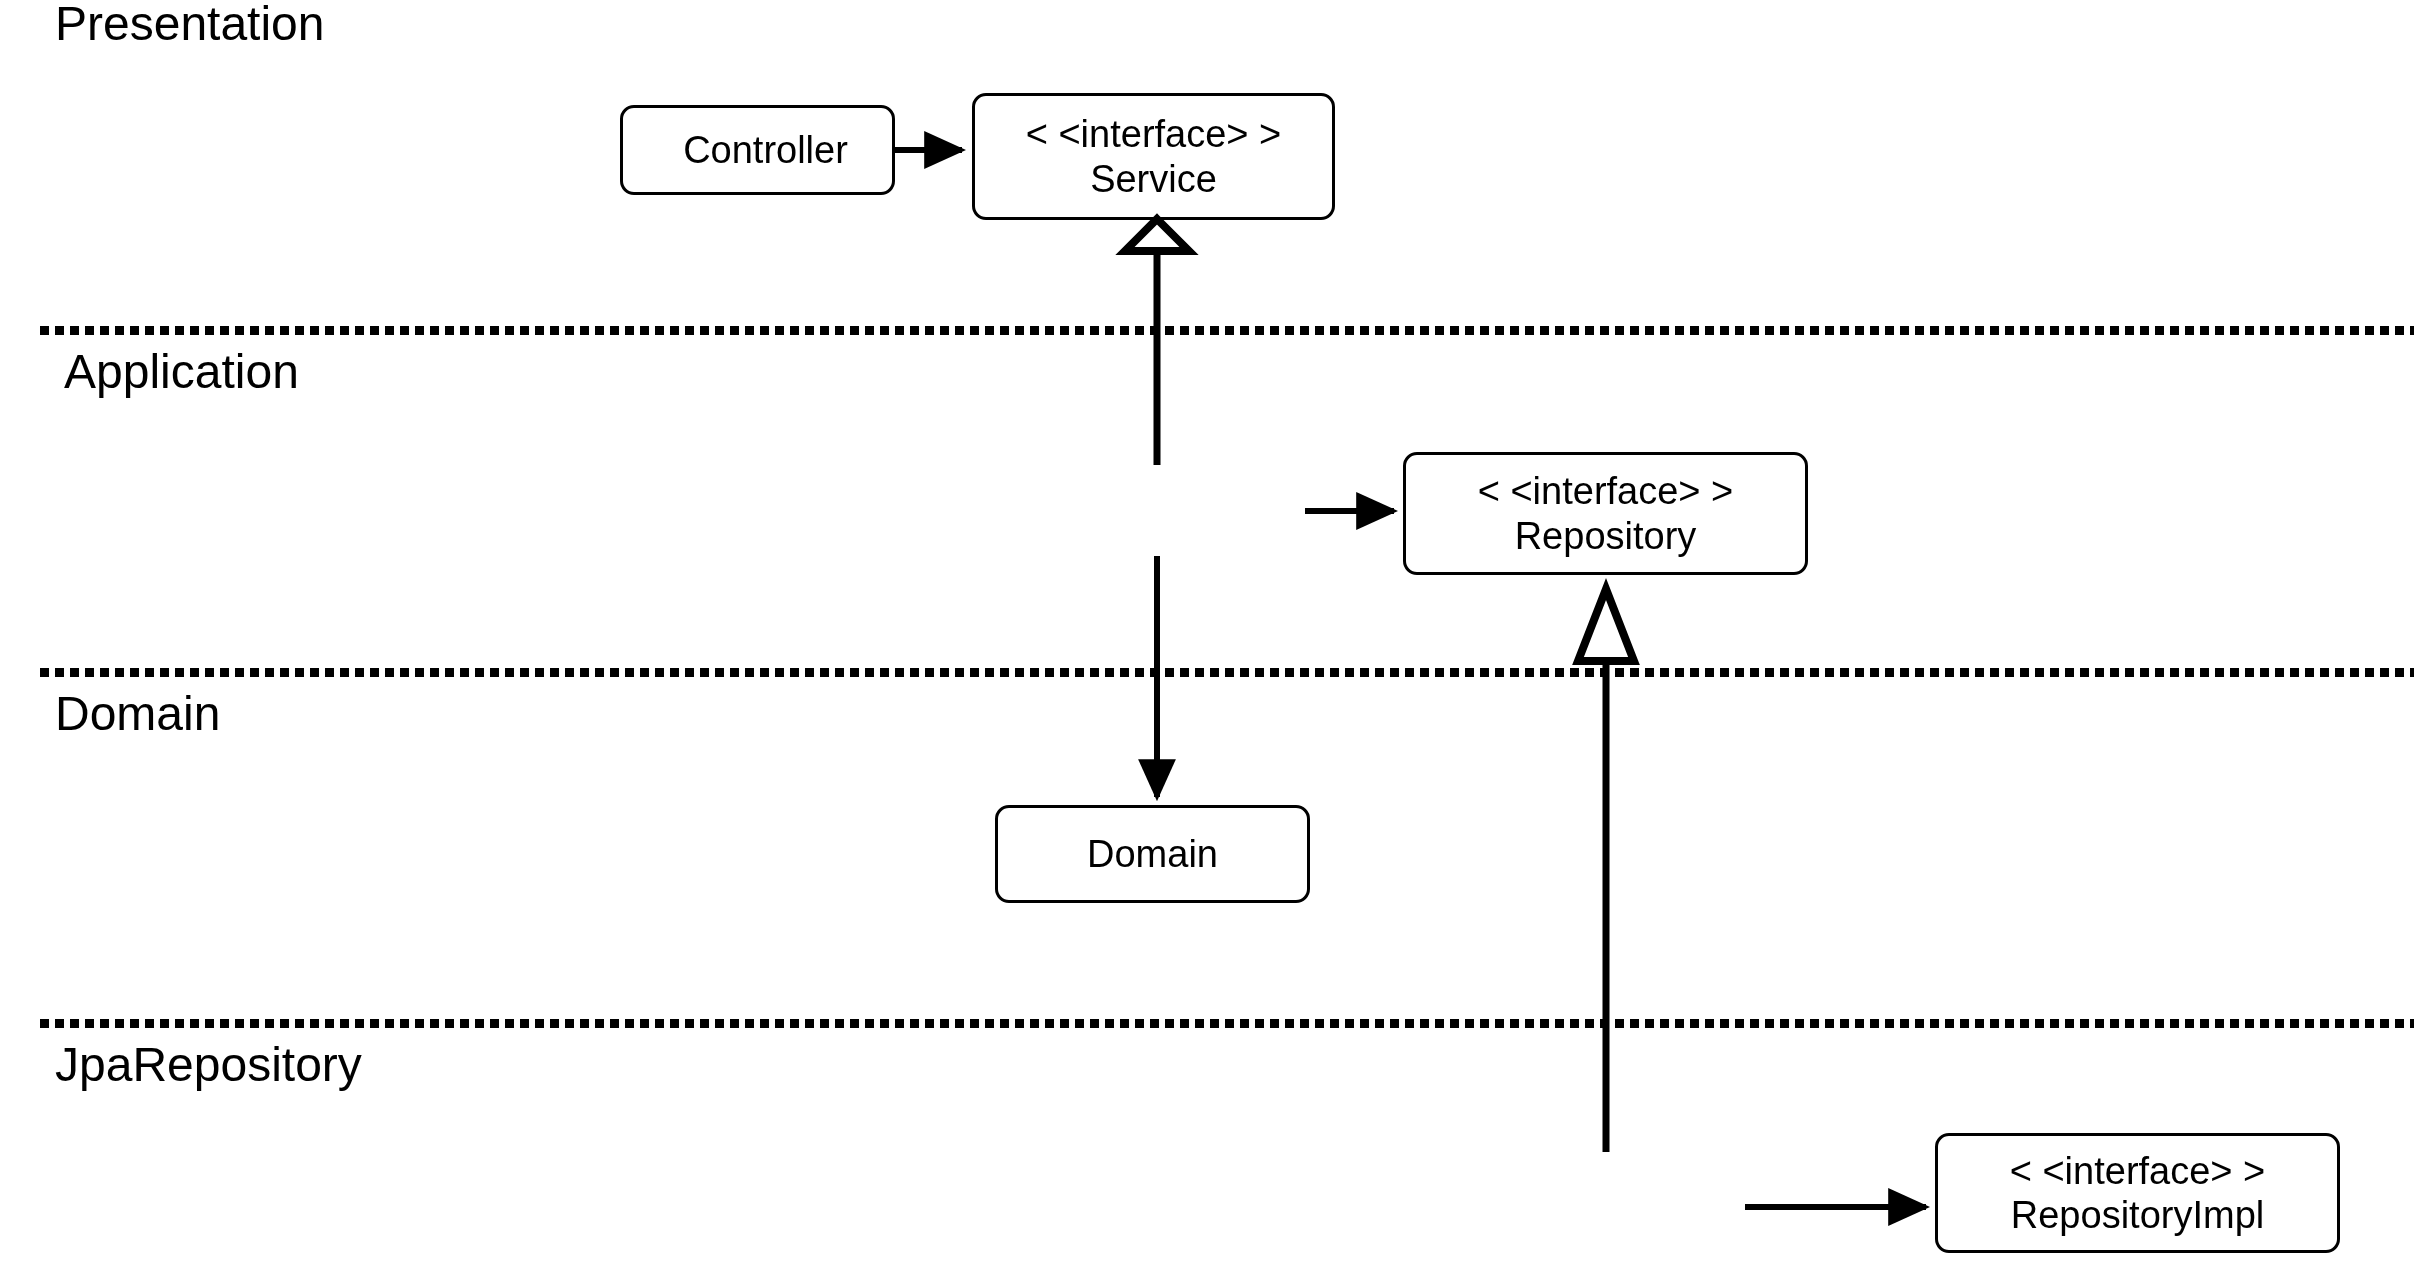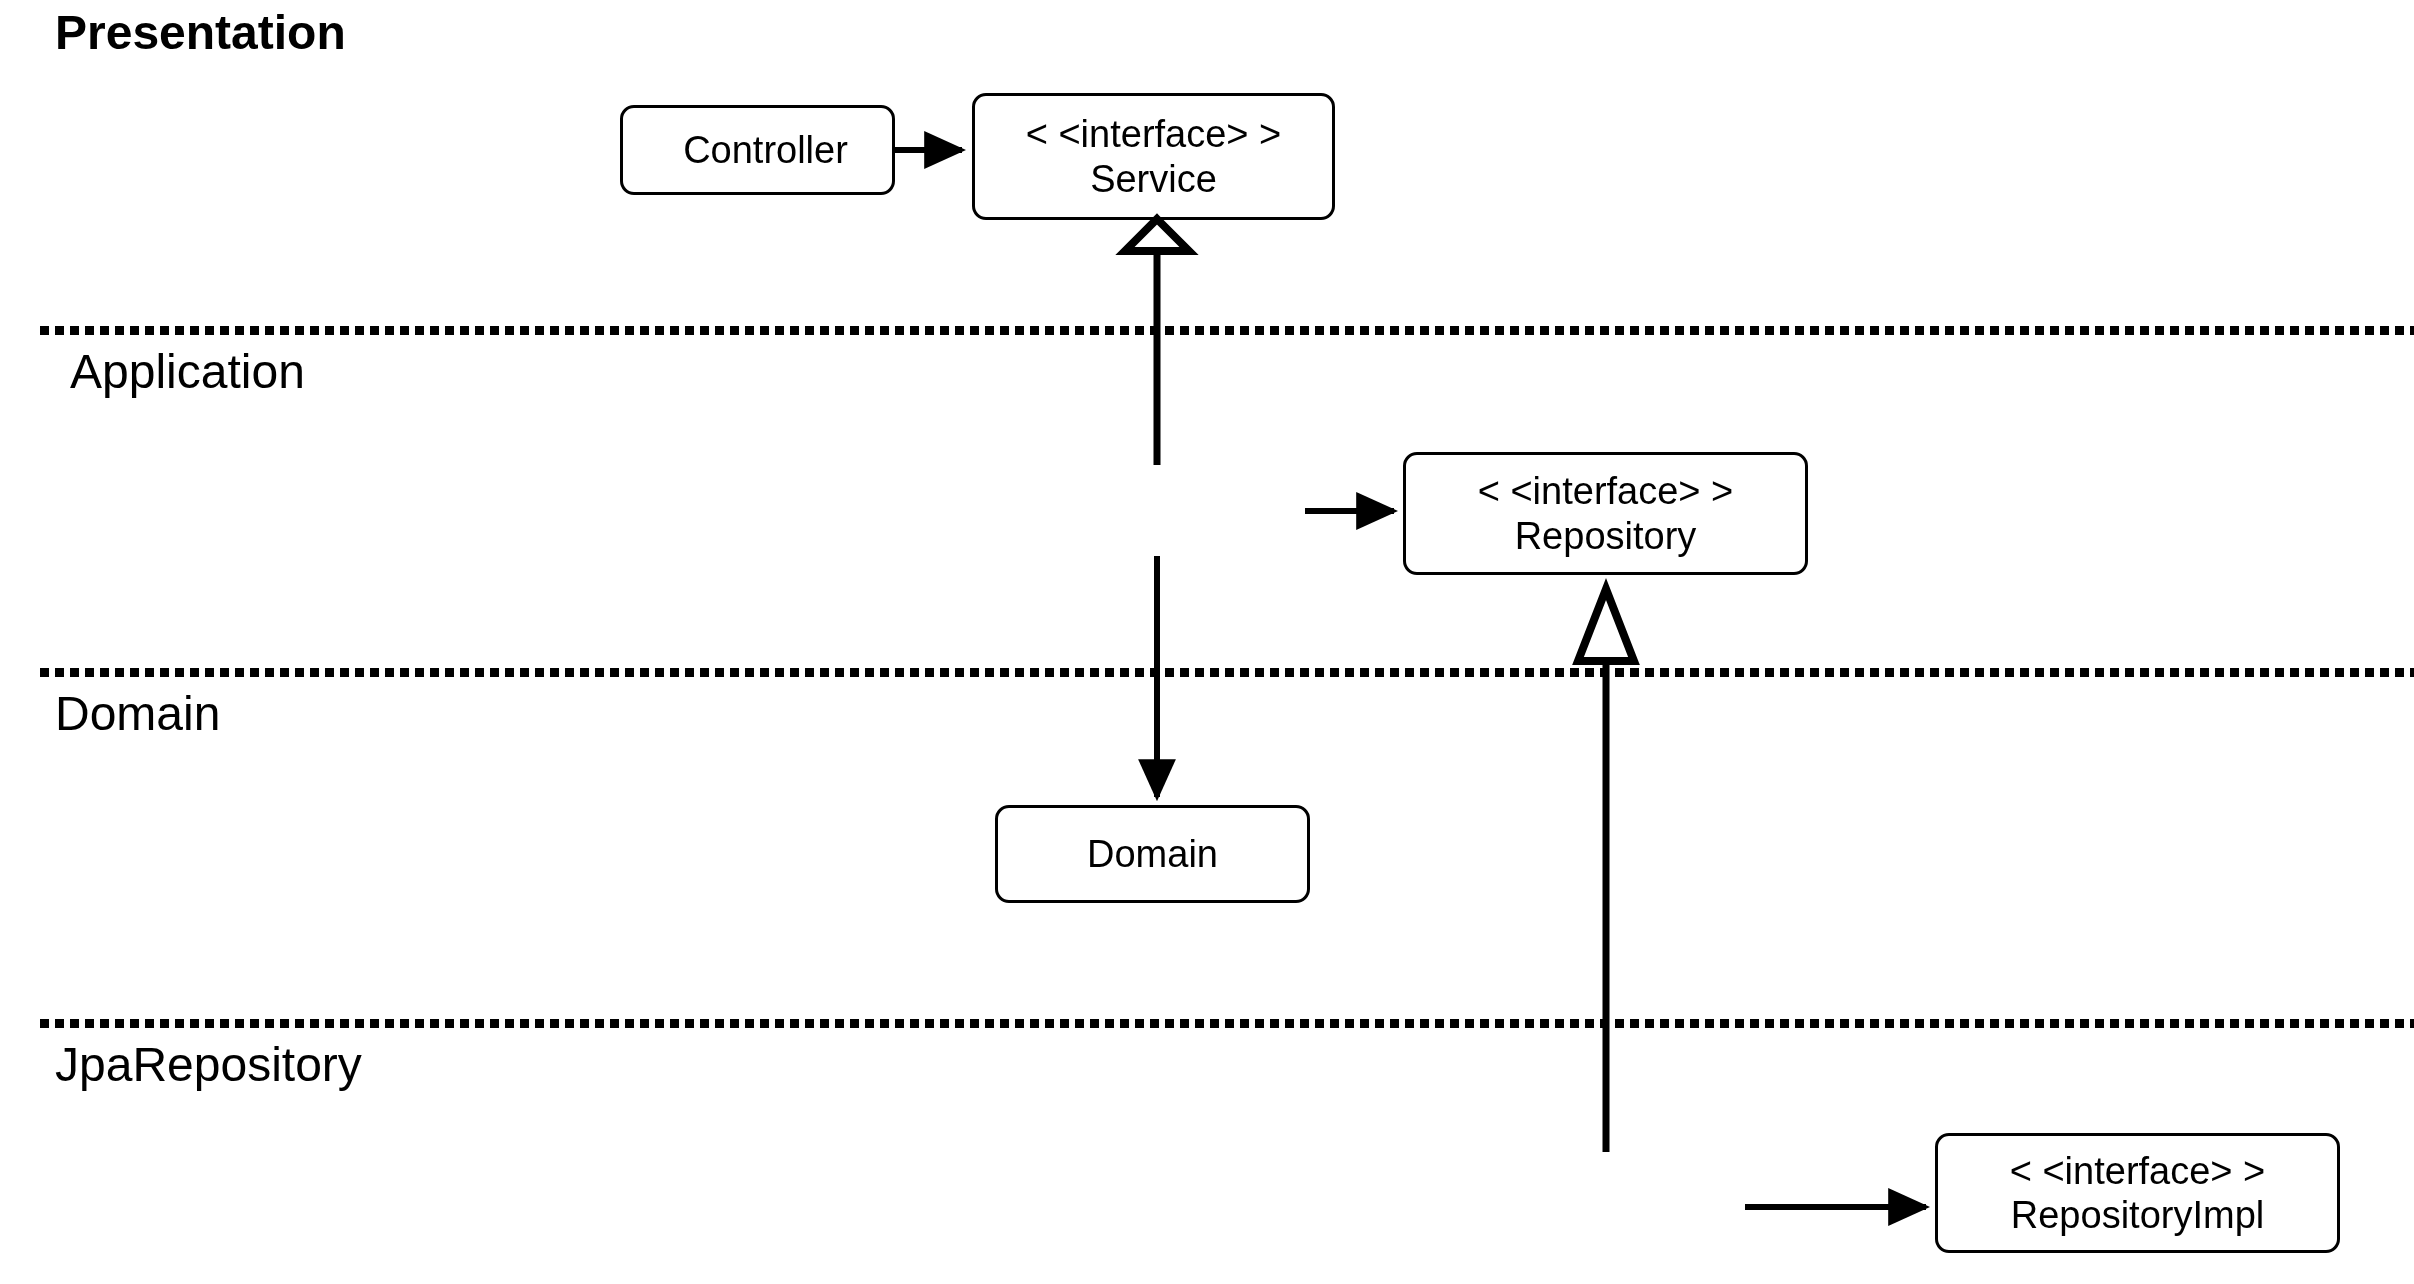--- a/index.html
+++ b/index.html
@@ -80,22 +80,22 @@
 </style>
 </head>
 <body>
 
 <div id="canvas">
 
   <div class="layer-divider" style="top:326px;"></div>
   <div class="layer-divider" style="top:668px;"></div>
   <div class="layer-divider" style="top:1019px;"></div>
 
-  <div class="layer-label" style="left:55px; top:9px;font-weight:bold;">Presentation</div>
-  <div class="layer-label" style="left:70px; top:348px;">Application</div>
+  <div class="layer-label" style="left:55px; top:0;">Presentation</div>
+  <div class="layer-label" style="left:64px; top:348px;">Application</div>
   <div class="layer-label" style="left:55px; top:690px;">Domain</div>
   <div class="layer-label" style="left:55px; top:1041px;">JpaRepository</div>
 
   <svg id="edges" viewBox="0 0 2414 1284" preserveAspectRatio="none">
     <defs>
       <marker id="filledArrow" viewBox="0 0 10 10" refX="9" refY="5" markerWidth="7" markerHeight="7" orient="auto-start-reverse">
         <path d="M 0 0.5 L 10 5 L 0 9.5 z" fill="#000000"></path>
       </marker>
     </defs>
 

